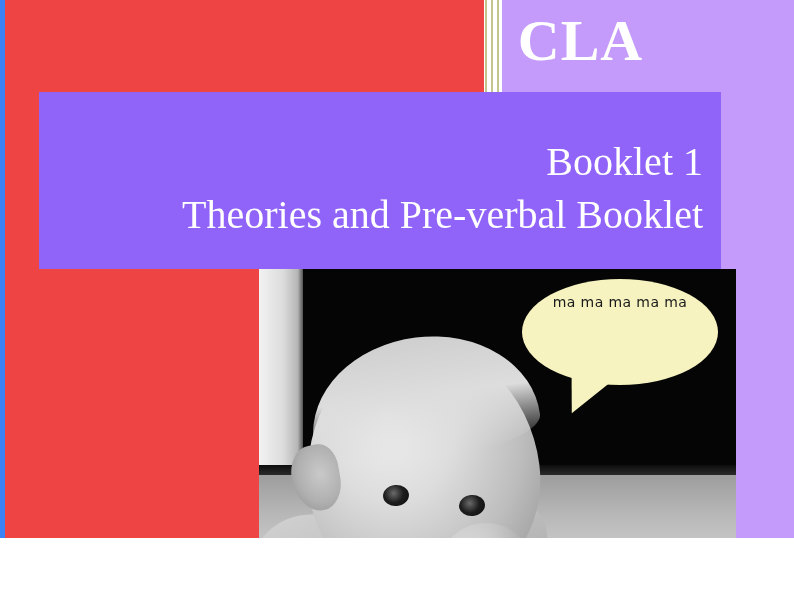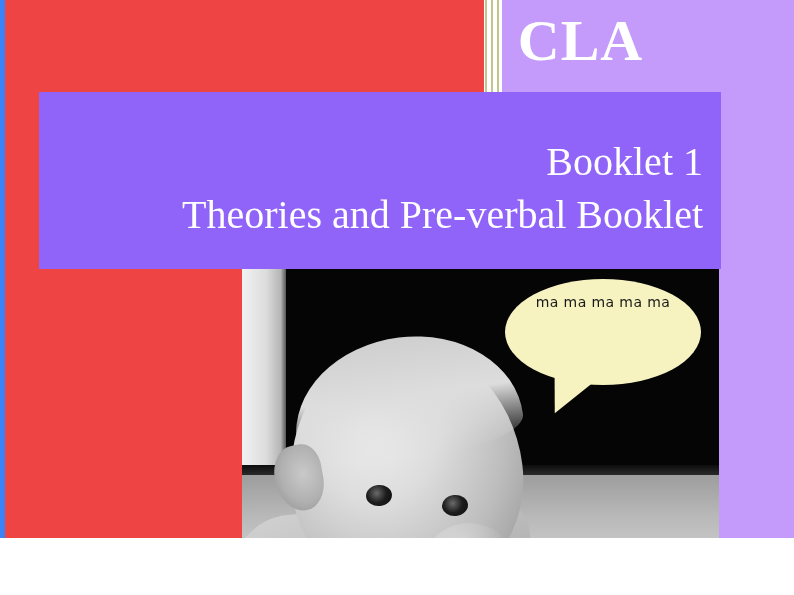--- a/index.html
+++ b/index.html
@@ -91,21 +91,21 @@
     font-weight: normal;
     margin-top: 26px;
   }
   .banner-line2 {
     white-space: nowrap;
   }
 
   
   .photo {
     position: absolute;
-    left: 237px;
+    left: 254px;
     top: 269px;
     width: 477px;
     height: 326px;
     overflow: hidden;
     background: #000000;
   }
   
   .photo-wall {
     position: absolute;
     left: 0;

